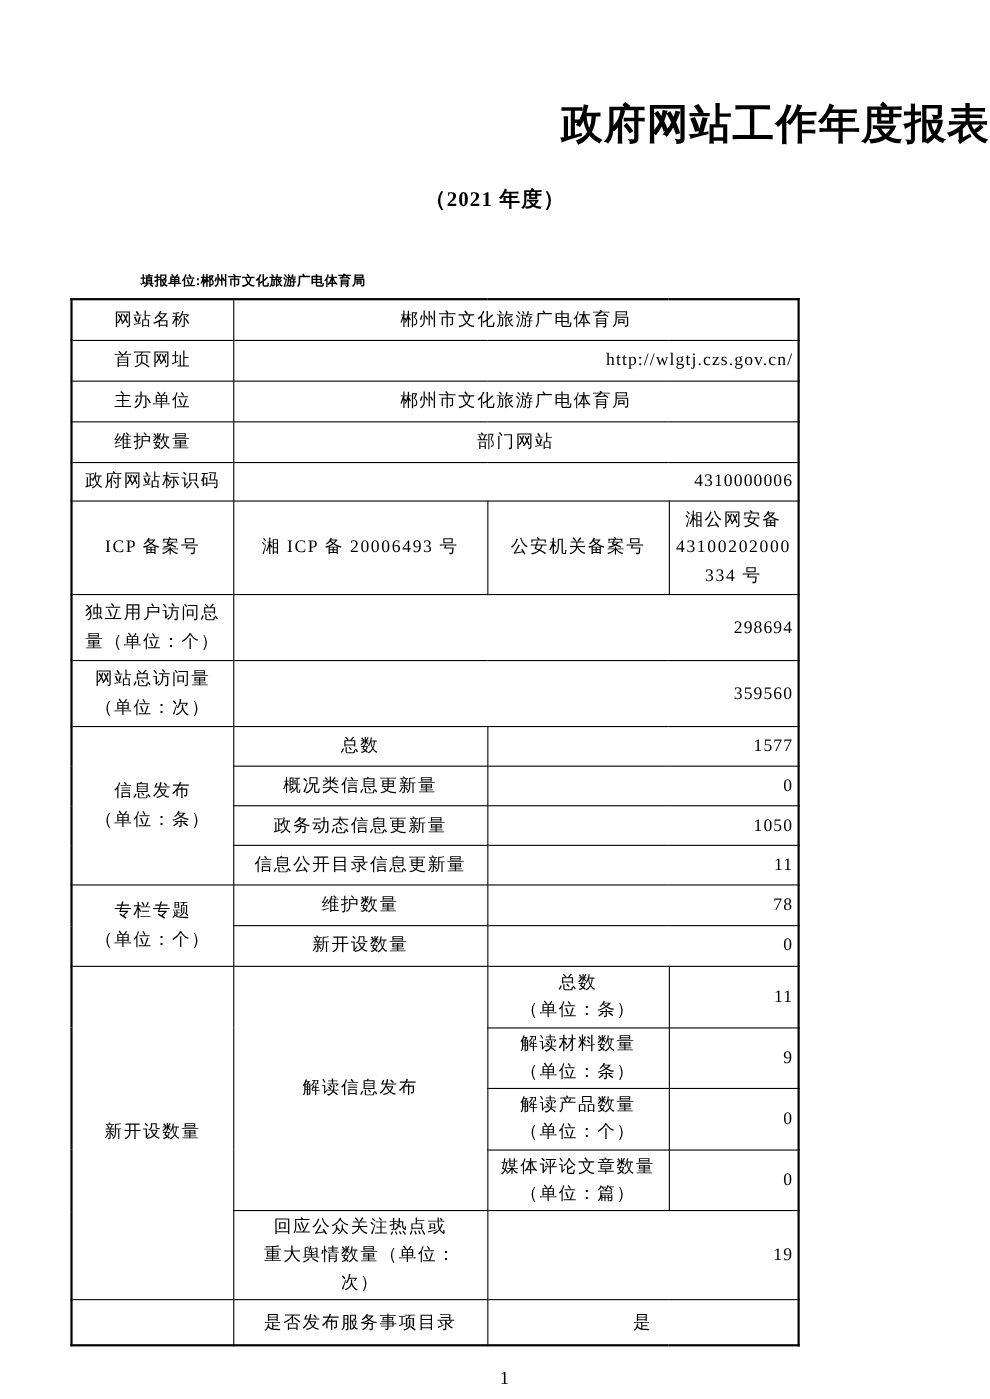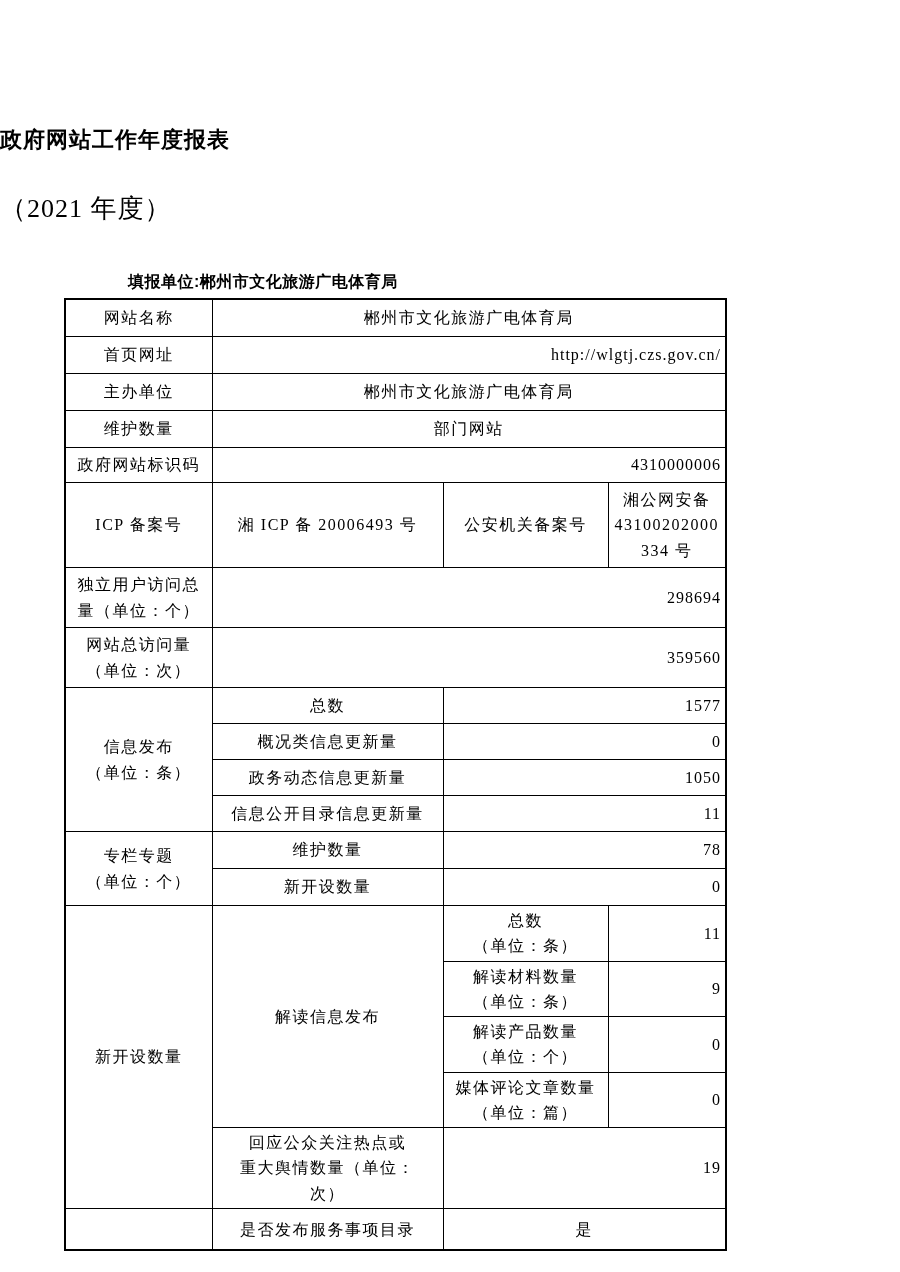--- a/index.html
+++ b/index.html
@@ -1,30 +1,30 @@
 <!DOCTYPE html>
 <html><head>
 <meta charset="utf-8">
 <style>
   html,body { margin:0; padding:0; background:#ffffff; }
   .page {
     width:900px; height:1272px; background:#ffffff; color:#000;
     font-family:"Liberation Serif", serif; overflow:hidden; box-sizing:border-box;
   }
   .title {
-    margin:0; padding-top:118px; text-align:left;
+    margin:0; padding-top:91px; text-align:right;
     font-family:"Liberation Sans", sans-serif; font-weight:700;
-    font-size:22px; line-height:44px; letter-spacing:1px;
+    font-size:38px; line-height:44px; letter-spacing:1px;
   }
   .subtitle {
-    margin-top:34px; text-align:left; font-size:26px; line-height:26px; letter-spacing:1px;
+    margin-top:34px; text-align:center; font-size:19px; line-height:26px; letter-spacing:1px;font-weight:bold;
   }
   .unit-line {
     margin:50px 0 6px 128px; font-family:"Liberation Sans", sans-serif;
-    font-weight:700; font-size:16px; line-height:20px; letter-spacing:0.5px;
+    font-weight:700; font-size:12px; line-height:20px; letter-spacing:0.5px;
   }
   table.report {
     margin-left:64px; width:661px; border-collapse:collapse; table-layout:fixed;
     border:2px solid #000;
   }
   col.c1 { width:147px; } col.c2 { width:231px; } col.c3 { width:165px; } col.c4 { width:118px; }
   td {
     border:1px solid #000; text-align:center; vertical-align:middle;
     font-size:16px; line-height:1.58; letter-spacing:1.5px; padding:2px 4px;
     overflow:hidden; word-break:break-all;

